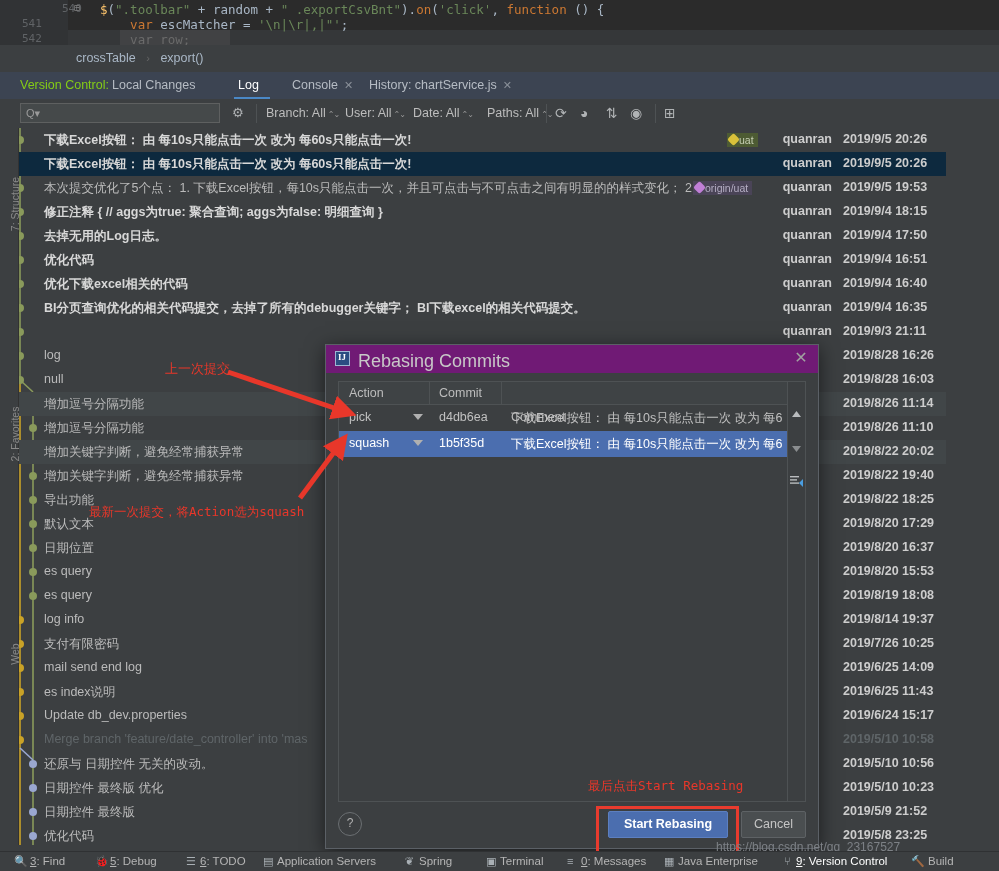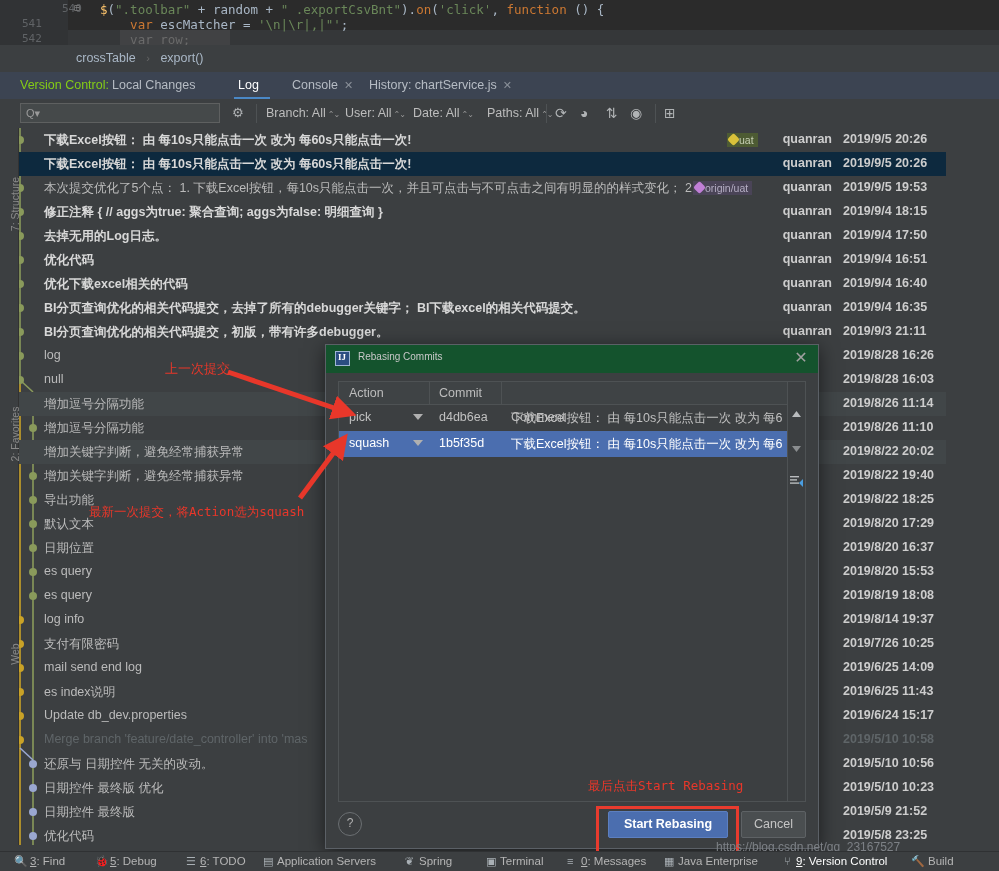--- a/index.html
+++ b/index.html
@@ -75,25 +75,25 @@
   #graph svg{display:block;}
 
   
   #lstrip{left:0;top:128px;width:18px;height:717px;background:#3c3f41;border-right:1px solid #323232;}
   .vtext{position:absolute;left:-30px;width:90px;text-align:center;font-size:10.5px;color:#8a8a8a;
          transform:rotate(-90deg);white-space:nowrap;}
 
   
   #dlg{left:325px;top:344px;width:492px;height:503px;background:#3c3f41;
        border:1px solid #5b6066;box-shadow:0 4px 18px rgba(0,0,0,.55);}
-  #dlg .titlebar{position:absolute;left:0;top:0;width:100%;height:28px;background:#14532d;}
+  #dlg .titlebar{position:absolute;left:0;top:0;width:100%;height:28px;background:#701a75;}
   #dlg .tbico{position:absolute;left:9px;top:6px;width:15px;height:15px;background:#2b4d82;
               border:1px solid #9fb6d4;box-sizing:border-box;}
   #dlg .tbico span{position:absolute;left:2px;top:0px;font-size:9px;font-weight:bold;color:#ffffff;font-family:"Liberation Serif",serif;}
-  #dlg .tbtitle{position:absolute;left:32px;top:6px;font-size:10px;color:#c8c8c8;}
+  #dlg .tbtitle{position:absolute;left:32px;top:6px;font-size:18px;color:#c8c8c8;}
   #dlg .xbtn{position:absolute;right:8px;top:4px;width:18px;height:18px;color:#a0a0a0;font-size:16px;
              line-height:18px;text-align:center;cursor:default;}
   #dlg .tablewrap{position:absolute;left:12px;top:36px;width:468px;height:421px;
                   border:1px solid #4e5254;background:#3c3f41;box-sizing:border-box;}
   #dlg .thead{position:absolute;left:0;top:0;width:100%;height:22px;background:#3f4345;border-bottom:1px solid #4e5254;}
   #dlg .th{position:absolute;top:4px;font-size:12.5px;color:#bdbdbd;}
   #dlg .vgrid{position:absolute;top:0;width:1px;height:22px;background:#4e5254;}
   #dlg .drow{position:absolute;left:0;width:449px;height:26px;}
   #dlg .drow.sel{background:#4b6eaf;}
   #dlg .act{position:absolute;left:10px;top:5px;font-size:12.5px;color:#c0c0c0;}
@@ -268,21 +268,20 @@
         <div class="subj bold">优化下载excel相关的代码</div>
         <div class="auth" style="left: 700px; width: 132px;">quanran</div>
         <div class="date">2019/9/4 16:40</div>
       </div>
       <div class="row" style="top: 168px; padding-left: 42px;">
         <div class="subj bold">BI分页查询优化的相关代码提交，去掉了所有的debugger关键字； BI下载excel的相关代码提交。</div>
         <div class="auth" style="left: 700px; width: 132px;">quanran</div>
         <div class="date">2019/9/4 16:35</div>
       </div>
       <div class="row" style="top: 192px;">
-        <div class="subj bold">BI分页查询优化的相关代码提交，初版，带有许多debugger。</div>
         <div class="auth" style="left: 700px; width: 132px;">quanran</div>
         <div class="date">2019/9/3 21:11</div>
       </div>
       <div class="row" style="top: 216px;">
         <div class="subj">log</div>
         <div class="date">2019/8/28 16:26</div>
       </div>
       <div class="row" style="top: 240px;">
         <div class="subj">null</div>
         <div class="date">2019/8/28 16:03</div>

